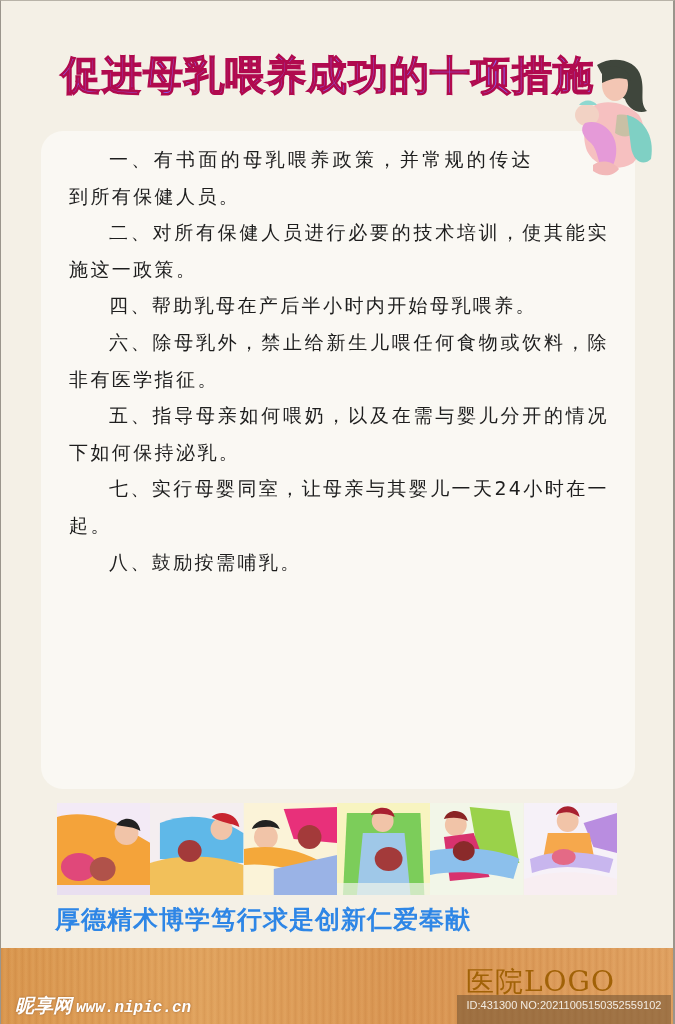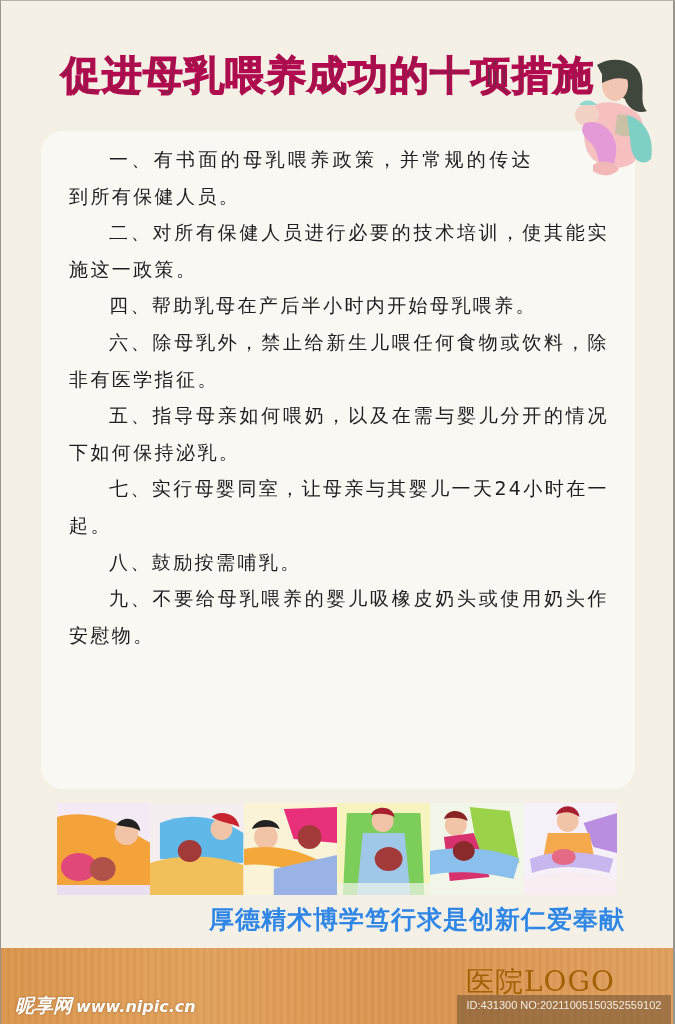--- a/index.html
+++ b/index.html
@@ -12,21 +12,21 @@
     border-right: 2px solid #9a958c;
     border-top: 1px solid #b8b3a8;
   }
   .title {
     position: absolute;
     left: 0; top: 44px; width: 675px;
     text-align: center;
     padding-right: 22px;
     font-size: 40px;
     font-weight: bold;
-    color: #404040;
+    color: #8b5cf6;
     letter-spacing: 1px;
     line-height: 60px;
     -webkit-text-stroke: 1.2px #b10a4e;
   }
   .mother-illus {
     position: absolute;
     left: 556px; top: 54px; width: 105px; height: 128px;
     z-index: 3;
   }
   .panel {
@@ -56,21 +56,21 @@
   }
   .frame {
     flex: 1;
     height: 92px;
     position: relative;
     overflow: hidden;
   }
   .motto {
     position: absolute;
     left: 54px; top: 902px; width: 570px;
-    display: flex; justify-content: flex-end;
+    display: flex; justify-content: flex-start;
     font-size: 25px; font-weight: bold; color: #2e86e6;
     letter-spacing: 1px;
   }
   .wood {
     position: absolute;
     left: 0; top: 947px; width: 675px; height: 77px;
     background:
       repeating-linear-gradient(90deg, rgba(150,80,20,0.10) 0px, rgba(150,80,20,0.0) 2px, rgba(255,220,160,0.08) 4px, rgba(150,80,20,0.06) 7px),
       linear-gradient(90deg, #d9964e 0%, #e0a25d 30%, #d99552 60%, #dfa060 100%);
   }
@@ -81,21 +81,21 @@
     font-size: 28px; color: #a16207;
     letter-spacing: 1px;
   }
   .site-mark {
     position: absolute;
     left: 14px; top: 992px;
     font-size: 19px; font-weight: bold; font-style: italic;
     color: #ffffff;
     text-shadow: 0 0 2px rgba(90,40,0,0.5);
   }
-  .site-mark .url { font-size: 16px; margin-left: 4px; }
+  .site-mark .url { font-size: 16px; margin-left: 4px; font-family: Liberation Mono, monospace; }
   .id-bar {
     position: absolute;
     left: 456px; top: 994px; width: 214px; height: 36px;
     background: rgba(110,80,50,0.55);
     color: #f3ece2;
     font-size: 11px;
     line-height: 20px;
     text-align: center;
     font-family: "Liberation Sans", sans-serif;
   }
@@ -121,21 +121,20 @@
 <div class="panel"></div>
 
 <div class="rules">
   <p class="rule">一、有书面的母乳喂养政策，并常规的传达到所有保健人员。</p>
   <p class="rule">二、对所有保健人员进行必要的技术培训，使其能实施这一政策。</p>
   <p class="rule">四、帮助乳母在产后半小时内开始母乳喂养。</p>
   <p class="rule">六、除母乳外，禁止给新生儿喂任何食物或饮料，除非有医学指征。</p>
   <p class="rule">五、指导母亲如何喂奶，以及在需与婴儿分开的情况下如何保持泌乳。</p>
   <p class="rule">七、实行母婴同室，让母亲与其婴儿一天24小时在一起。</p>
   <p class="rule">八、鼓励按需哺乳。</p>
-  <p class="rule">九、不要给母乳喂养的婴儿吸橡皮奶头或使用奶头作安慰物。</p>
 </div>
 
 <div class="strip">
   <div class="frame">
     <svg width="100%" height="100%" viewBox="0 0 94 92" preserveAspectRatio="none">
       <rect width="94" height="92" fill="#f3eaf6"></rect>
       <path d="M0 14 C20 8 50 12 70 26 L94 40 L94 92 L0 92 Z" fill="#f4a33a"></path>
       <circle cx="70" cy="30" r="12" fill="#f1c4a8"></circle>
       <path d="M60 22 C66 12 82 14 84 28 C78 24 70 24 60 22 Z" fill="#222"></path>
       <ellipse cx="22" cy="64" rx="18" ry="14" fill="#e0487a"></ellipse>

